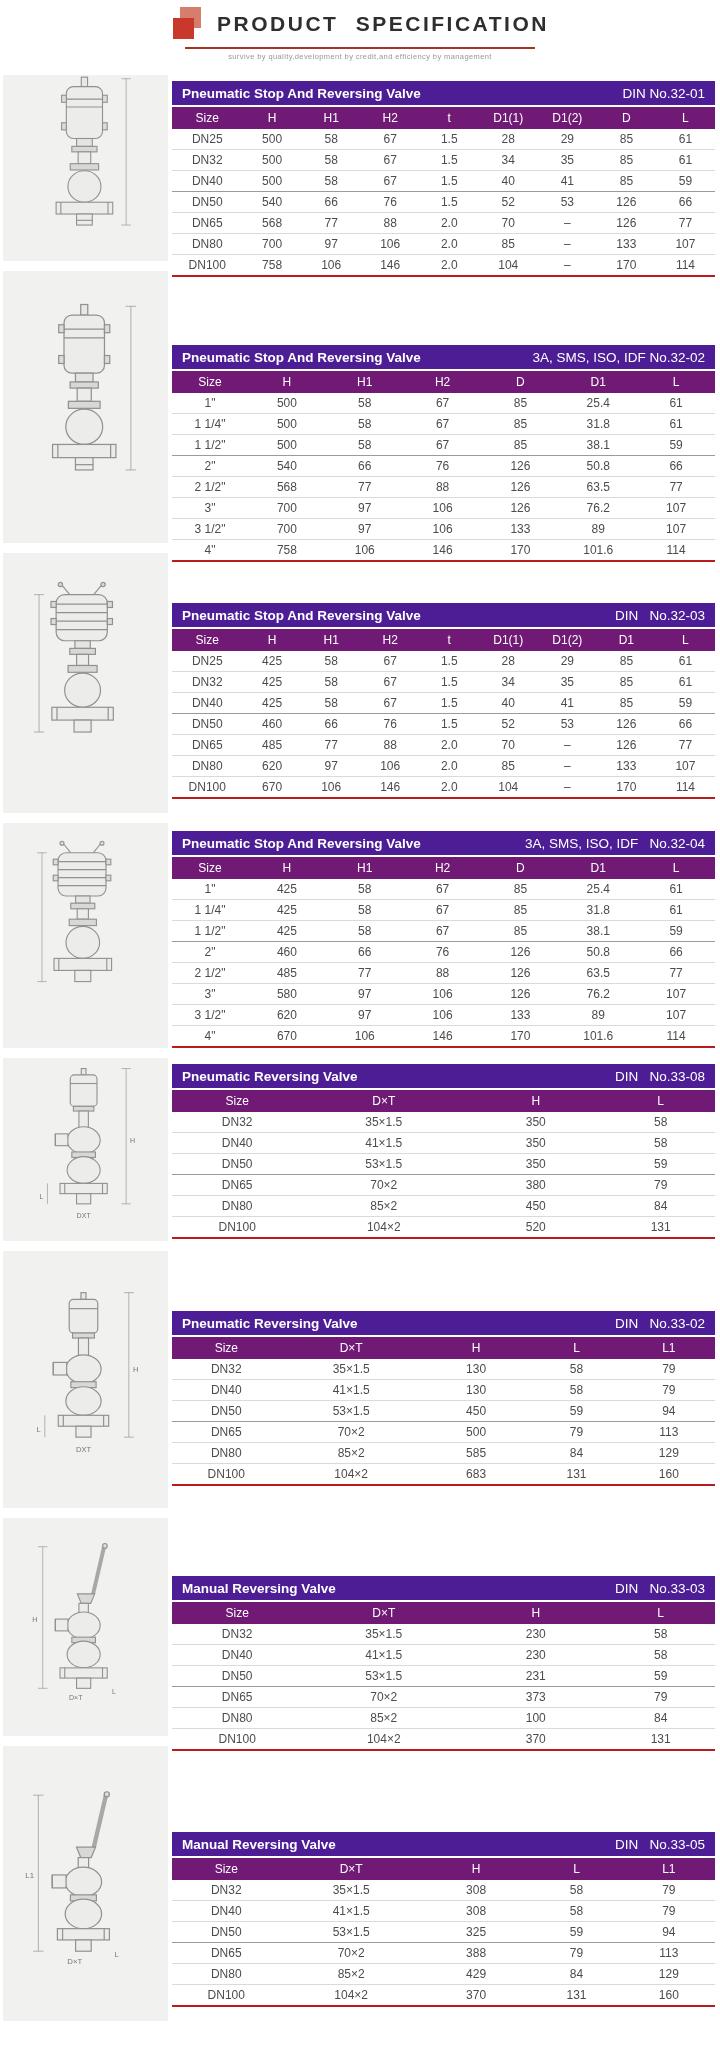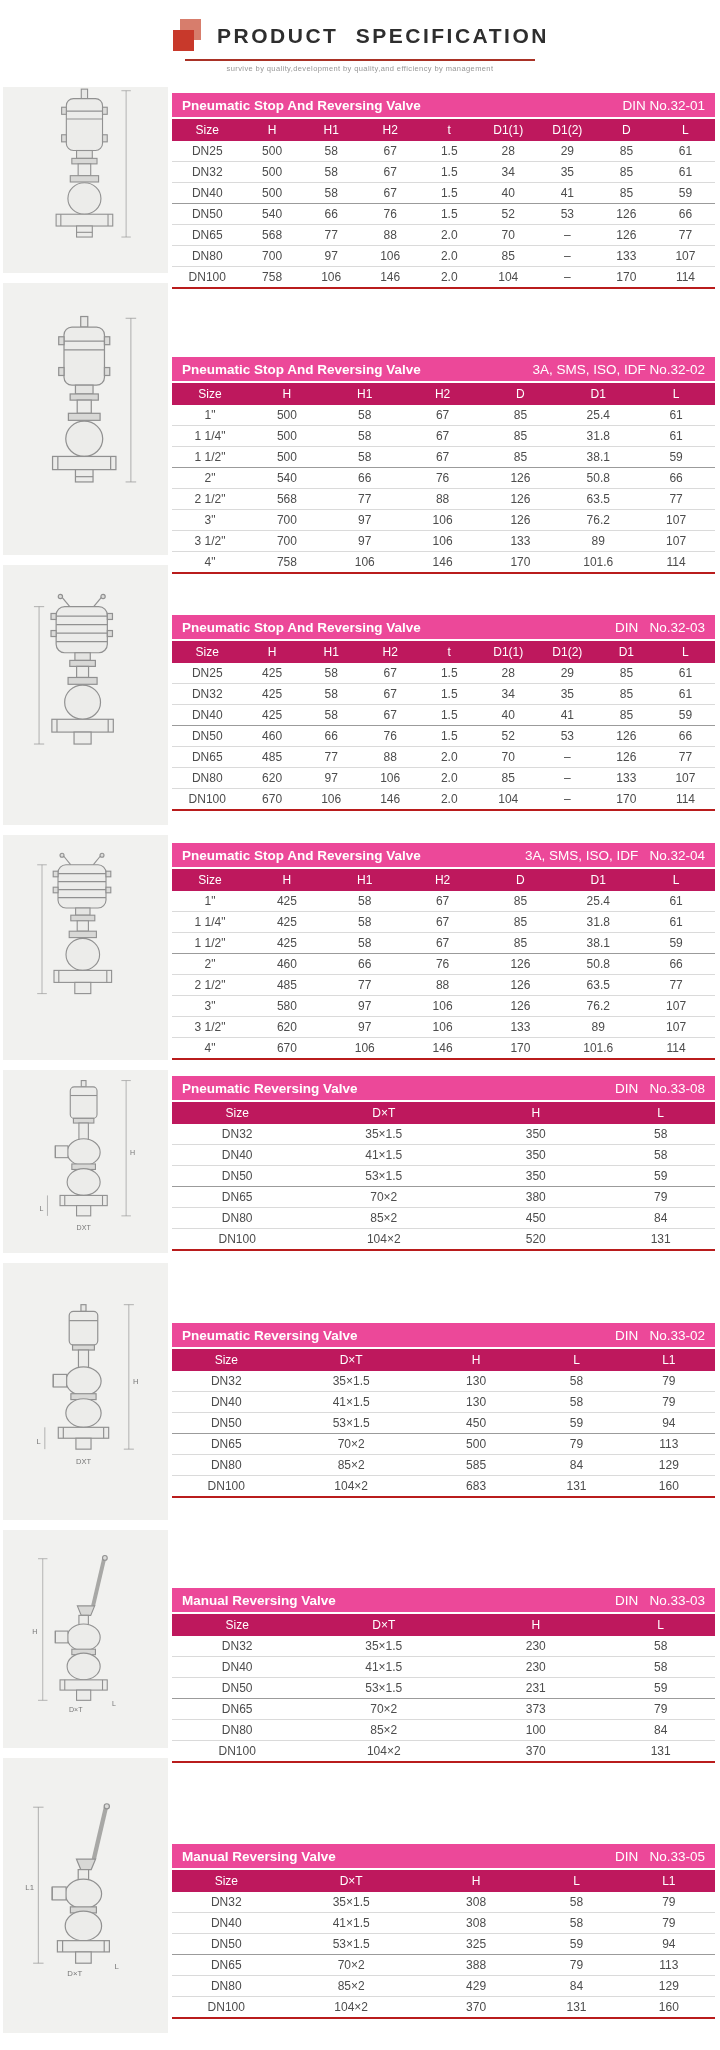--- a/index.html
+++ b/index.html
@@ -1,20 +1,20 @@
 <!DOCTYPE html>
 <html><head>
 <meta charset="utf-8">
 <style>
   html,body{margin:0;padding:0;background:#ffffff;}
   body{width:720px;font-family:"Liberation Sans","DejaVu Sans",sans-serif;-webkit-font-smoothing:antialiased;}
   .page{width:720px;padding-bottom:14px;}
 
   
-  header{padding-top:18px;display:flex;flex-direction:column;align-items:center;margin-bottom:14px;}
+  header{padding-top:6px;display:flex;flex-direction:column;align-items:center;margin-bottom:14px;}
   .header-row{display:flex;align-items:center;gap:10px;}
   .logo{position:relative;width:36px;height:36px;flex:0 0 auto;}
   .logo .sq{position:absolute;width:21px;height:21px;display:block;}
   .logo .back{left:9px;top:1px;background:#d77d6c;}
   .logo .front{left:2px;top:12px;background:#c8392b;}
   h1{margin:0;font-size:21px;font-weight:700;color:#2e2e2e;letter-spacing:2.5px;word-spacing:9px;white-space:nowrap;}
   .rule{width:350px;height:2px;background:#a93226;margin-top:5px;}
   .tagline{font-size:7.5px;color:#979797;margin-top:3px;letter-spacing:.4px;}
 
   
@@ -35,44 +35,44 @@
 
   .drawing-box svg{width:118px;height:auto;}
   section.spec:nth-of-type(2) .drawing-box svg{width:132px;}
   section.spec:nth-of-type(3) .drawing-box svg{width:128px;}
   section.spec:nth-of-type(4) .drawing-box svg{width:120px;}
   section.spec:nth-of-type(6) .drawing-box svg{width:126px;}
   section.spec:nth-of-type(8) .drawing-box svg{width:130px;}
   .drawing-box svg text{font-family:"Liberation Sans","DejaVu Sans",sans-serif;}
 
   
-  .bar{height:24px;background:#ec4899;color:#fff;display:flex;align-items:center;justify-content:space-between;padding:0 10px;margin-bottom:2px;}
+  .bar{height:24px;background:#4c1d95;color:#fff;display:flex;align-items:center;justify-content:space-between;padding:0 10px;margin-bottom:2px;}
   .bar-title{font-size:13.5px;font-weight:700;white-space:nowrap;}
   .bar-std{font-size:13.5px;font-weight:400;white-space:pre;}
   table{width:100%;border-collapse:collapse;table-layout:fixed;}
-  th{background:#be185d;color:#ffffff;font-weight:400;font-size:12px;height:22px;padding:0;text-align:center;}
+  th{background:#701a75;color:#ffffff;font-weight:400;font-size:12px;height:22px;padding:0;text-align:center;}
   td{font-size:12px;color:#4c4c4c;height:20px;padding:0;text-align:center;border-bottom:1px solid #dadada;background:#fff;}
   tbody tr:nth-child(3) td{border-bottom:1px solid #9b9b9b;}
   tbody tr:last-child td{border-bottom:2px solid #b91c1c;}
 </style>
 </head>
 <body>
 
 <div class="page">
 
   <header>
     <div class="header-row">
       <div class="logo">
         <span class="sq back"></span>
         <span class="sq front"></span>
       </div>
       <h1>PRODUCT SPECIFICATION</h1>
     </div>
     <div class="rule"></div>
-    <div class="tagline">survive by quality,development by quality,and efficiency by management</div>
+    <div class="tagline">survive by quality,development by credit,and efficiency by management</div>
   </header>
 
   <main>
     <section class="spec">
       <div class="draw-col">
           <div class="drawing-box">
             <svg viewBox="0 0 150 240" xmlns="http://www.w3.org/2000/svg">
     <g fill="none" stroke="#919191" stroke-width="1.4">
       <rect x="69" y="4" width="8" height="12" fill="#e8e8e6"></rect>
       <rect x="50" y="16" width="46" height="66" rx="9" fill="#ececea"></rect>

